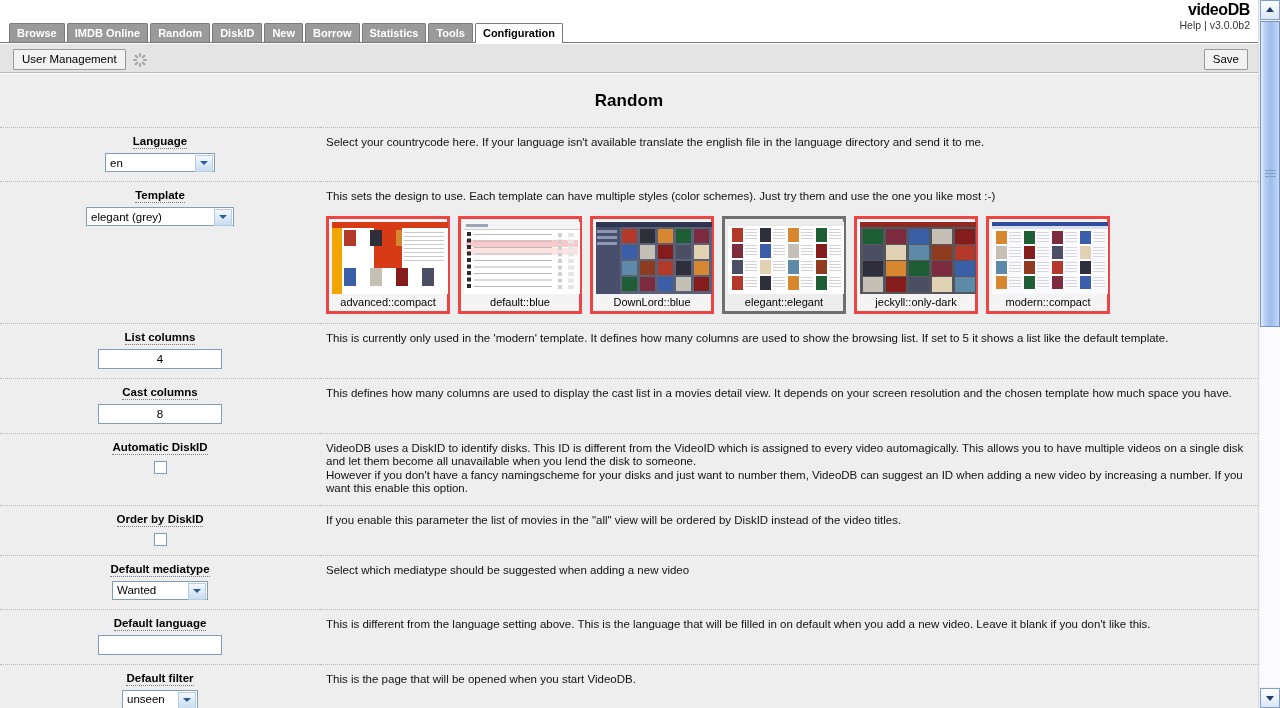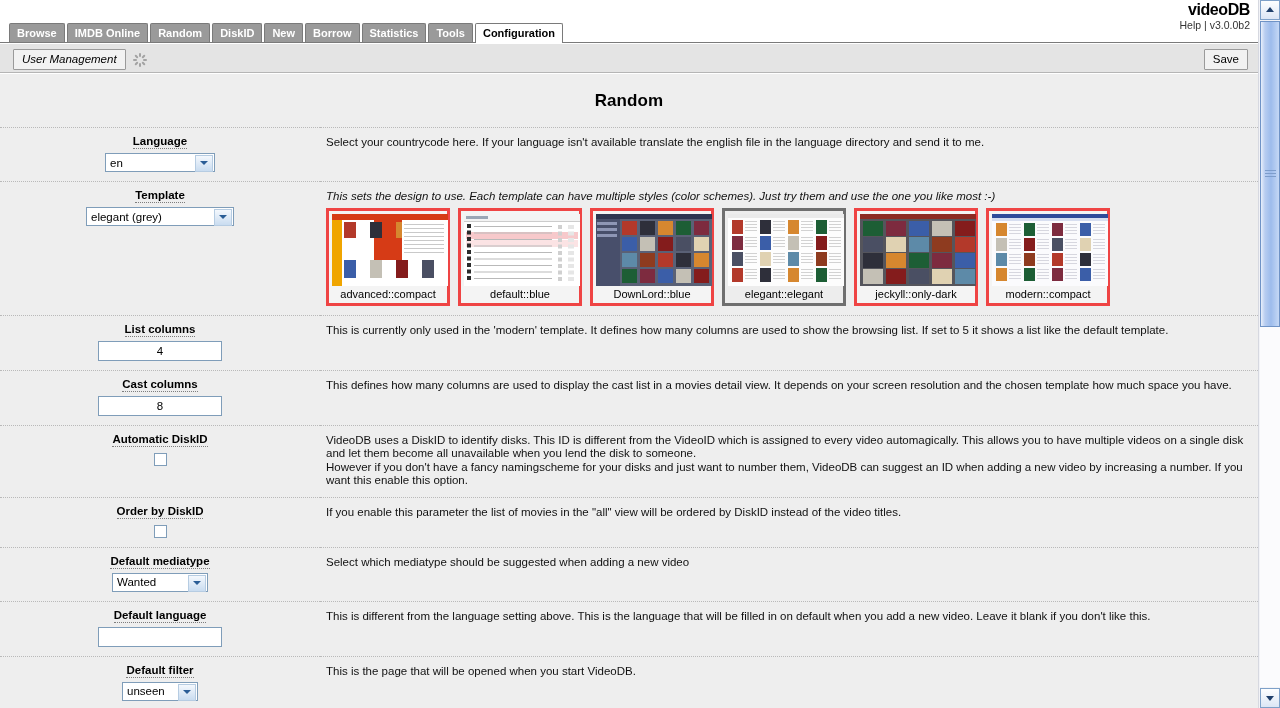--- a/index.html
+++ b/index.html
@@ -103,21 +103,20 @@
     height: 29px;
     background: #e4e4e4;
     border-bottom: 1px solid #b5b5b5;
   }
   .subbar-left {
     position: absolute;
     left: 13px; top: 5px;
     display: flex;
     align-items: center;
     gap: 7px;
-    font-style: italic;
   }
   .btn {
     display: inline-block;
     background: #f2f2f2;
     border: 1px solid #9a9a9a;
     padding: 2px 8px 3px 8px;
     font-size: 11.5px;
     line-height: 14px;
     color: #000;
     cursor: pointer;
@@ -261,21 +260,21 @@
     content: "\2714";
     display: block;
     font-size: 10px;
     line-height: 11px;
     text-align: center;
     color: #21539b;
   }
 
   
   .tpl-row-dsc { padding-top: 6px; }
-  .tpl-intro { margin-bottom: 4px; font-style: italic; }
+  .tpl-intro { margin-bottom: 12px; }
   .tpl-list {
     display: flex;
     gap: 8px;
     align-items: flex-start;
     flex-wrap: nowrap;
   }
   .tpl-card {
     width: 124px;
     background: #f4f4f4;
     border: 3px solid #ef4444;

